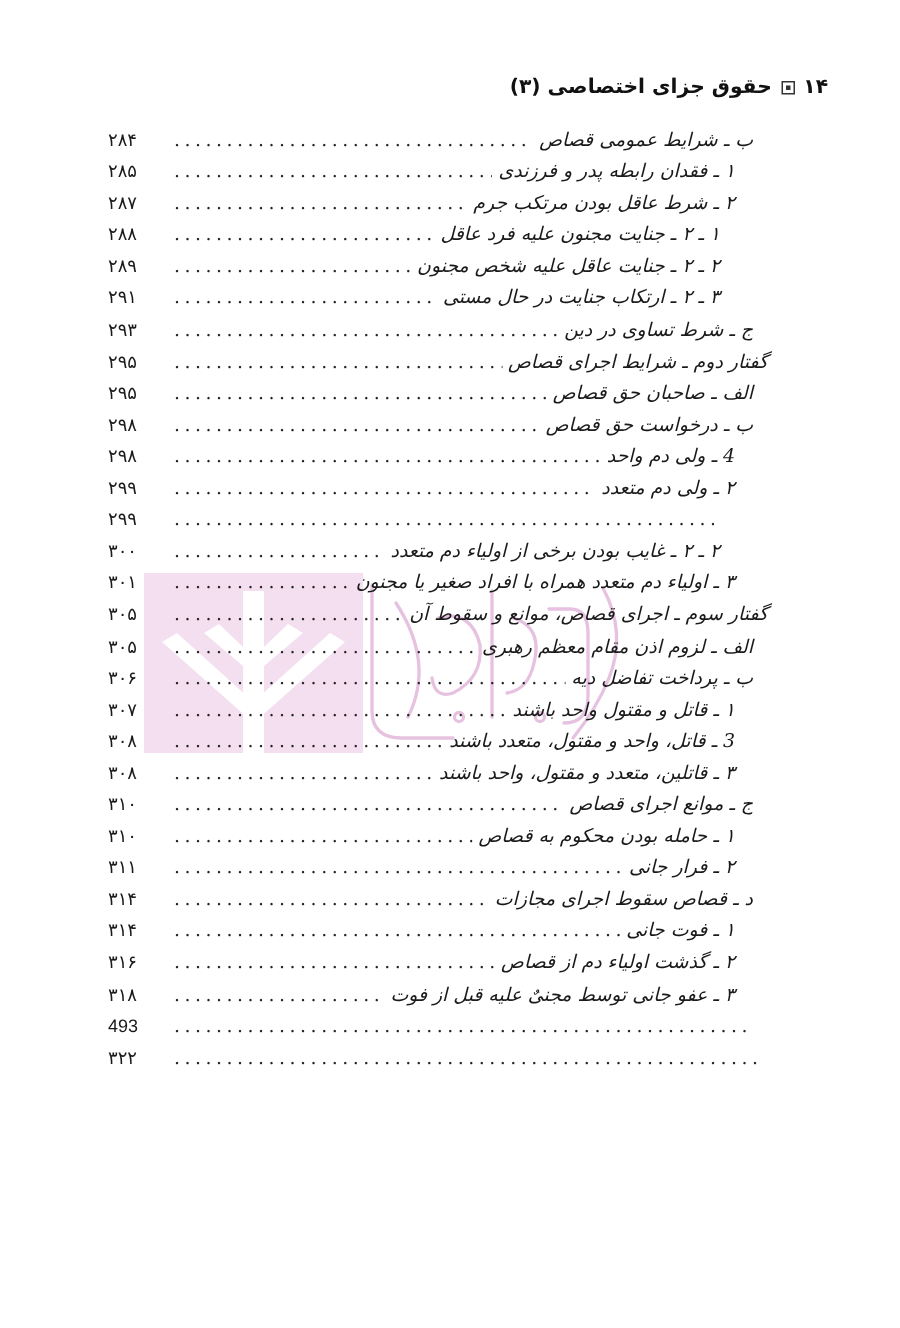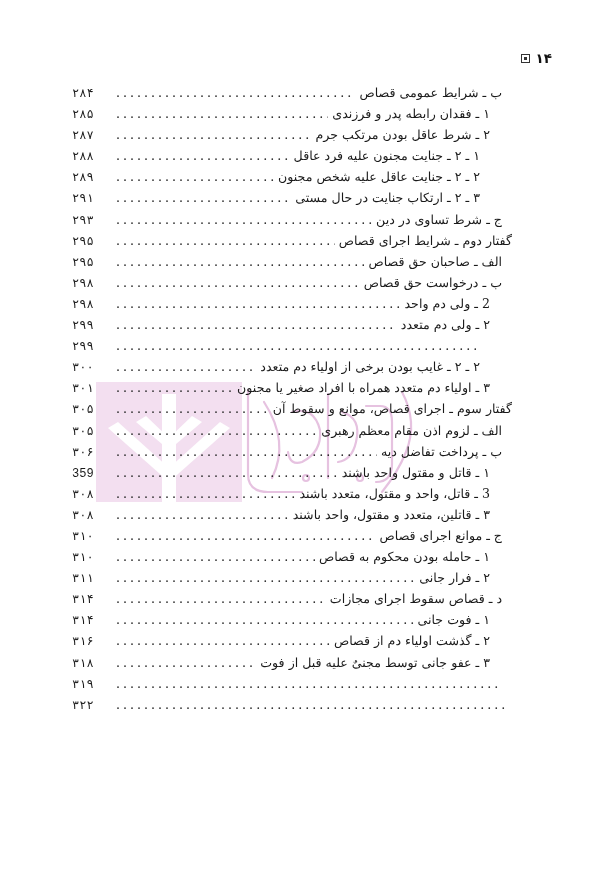--- a/index.html
+++ b/index.html
@@ -15,37 +15,38 @@
   .running-head .ornament::after { content: ""; position: absolute; left: 2px; top: 2px; width: 3px; height: 3px; background: #333; }
 
   .watermark { position: absolute; left: 96px; top: 382px; width: 330px; height: 120px; pointer-events: none; }
   .wm-block { position: absolute; left: 0; top: 0; width: 146px; height: 120px; background: #f3dff0; }
   .wm-block svg { position: absolute; left: 0; top: 0; }
   .wm-text { position: absolute; left: 146px; top: 0; width: 180px; height: 120px; }
 
   .toc { position: absolute; top: 82px; left: 72px; width: 440px; direction: rtl;
          font-size: 12.6px; line-height: 21.1px; }
   .row { display: flex; align-items: baseline; height: 21.1px; white-space: nowrap; position: relative; }
-  .row .title { flex: 0 0 auto; }
+  .row .title { flex: 0 0 auto; font-style: italic; }
   .row .leader { flex: 1 1 auto; overflow: hidden; margin: 0 4px; color: #222; letter-spacing: 2.6px; direction: ltr; text-align: right; }
   .row .leader::before { content: ". . . . . . . . . . . . . . . . . . . . . . . . . . . . . . . . . . . . . . . . . . . . . . . . . . . . . . . . . . . . . . . . . . . . . ."; letter-spacing: 0; word-spacing: -1px; }
-  .row .page-num { flex: 0 0 auto; width: 40px; text-align: left; direction: rtl; font-family: Liberation Mono, monospace; font-size: 12px; }
+  .row .page-num { flex: 0 0 auto; width: 40px; text-align: left; direction: rtl; font-family: Liberation Sans, sans-serif; font-size: 12px; }
   .lvl0 { padding-right: 0; }
   .lvl1 { padding-right: 10px; }
   .lvl2 { padding-right: 22px; }
   .lvl3 { padding-right: 32px; }
 </style>
 </head>
 <body>
 
 <div class="page">
 
   <div class="running-head">
     <span>۱۴</span>
     <span class="ornament"></span>
+    <span>حقوق جزای اختصاصی (۳)</span>
   </div>
 
   <div class="watermark">
     <div class="wm-block">
       <svg width="146" height="120" viewBox="0 0 146 120">
         <path d="M66 12 L80 12 L80 120 L66 120 Z" fill="#ffffff"></path>
         <path d="M12 46 L22 40 L73 86 L73 100 Z" fill="#ffffff"></path>
         <path d="M134 46 L124 40 L73 86 L73 100 Z" fill="#ffffff"></path>
         <path d="M40 40 L50 34 L73 56 L73 68 Z" fill="#ffffff"></path>
         <path d="M106 40 L96 34 L73 56 L73 68 Z" fill="#ffffff"></path>
@@ -113,21 +114,21 @@
         <span class="title">الف ـ صاحبان حق قصاص</span>
         <span class="leader"></span>
         <span class="page-num">۲۹۵</span>
       </div>
       <div class="row lvl1">
         <span class="title">ب ـ درخواست حق قصاص</span>
         <span class="leader"></span>
         <span class="page-num">۲۹۸</span>
       </div>
       <div class="row lvl2">
-        <span class="title">2 ـ ولی دم واحد</span>
+        <span class="title">4 ـ ولی دم واحد</span>
         <span class="leader"></span>
         <span class="page-num">۲۹۸</span>
       </div>
       <div class="row lvl2">
         <span class="title">۲ ـ ولی دم متعدد</span>
         <span class="leader"></span>
         <span class="page-num">۲۹۹</span>
       </div>
       <div class="row lvl3">
         <span class="leader"></span>
@@ -154,21 +155,21 @@
         <span class="page-num">۳۰۵</span>
       </div>
       <div class="row lvl1">
         <span class="title">ب ـ پرداخت تفاضل دیه</span>
         <span class="leader"></span>
         <span class="page-num">۳۰۶</span>
       </div>
       <div class="row lvl2">
         <span class="title">۱ ـ قاتل و مقتول واحد باشند</span>
         <span class="leader"></span>
-        <span class="page-num">359</span>
+        <span class="page-num">۳۰۷</span>
       </div>
       <div class="row lvl2">
         <span class="title">3 ـ قاتل، واحد و مقتول، متعدد باشند</span>
         <span class="leader"></span>
         <span class="page-num">۳۰۸</span>
       </div>
       <div class="row lvl2">
         <span class="title">۳ ـ قاتلین، متعدد و مقتول، واحد باشند</span>
         <span class="leader"></span>
         <span class="page-num">۳۰۸</span>
@@ -203,21 +204,21 @@
         <span class="leader"></span>
         <span class="page-num">۳۱۶</span>
       </div>
       <div class="row lvl2">
         <span class="title">۳ ـ عفو جانی توسط مجنیٌ علیه قبل از فوت</span>
         <span class="leader"></span>
         <span class="page-num">۳۱۸</span>
       </div>
       <div class="row lvl1">
         <span class="leader"></span>
-        <span class="page-num">۳۱۹</span>
+        <span class="page-num">493</span>
       </div>
       <div class="row lvl0">
         <span class="leader"></span>
         <span class="page-num">۳۲۲</span>
       </div>
     </div>
 
 </div>
 
 </body></html>

